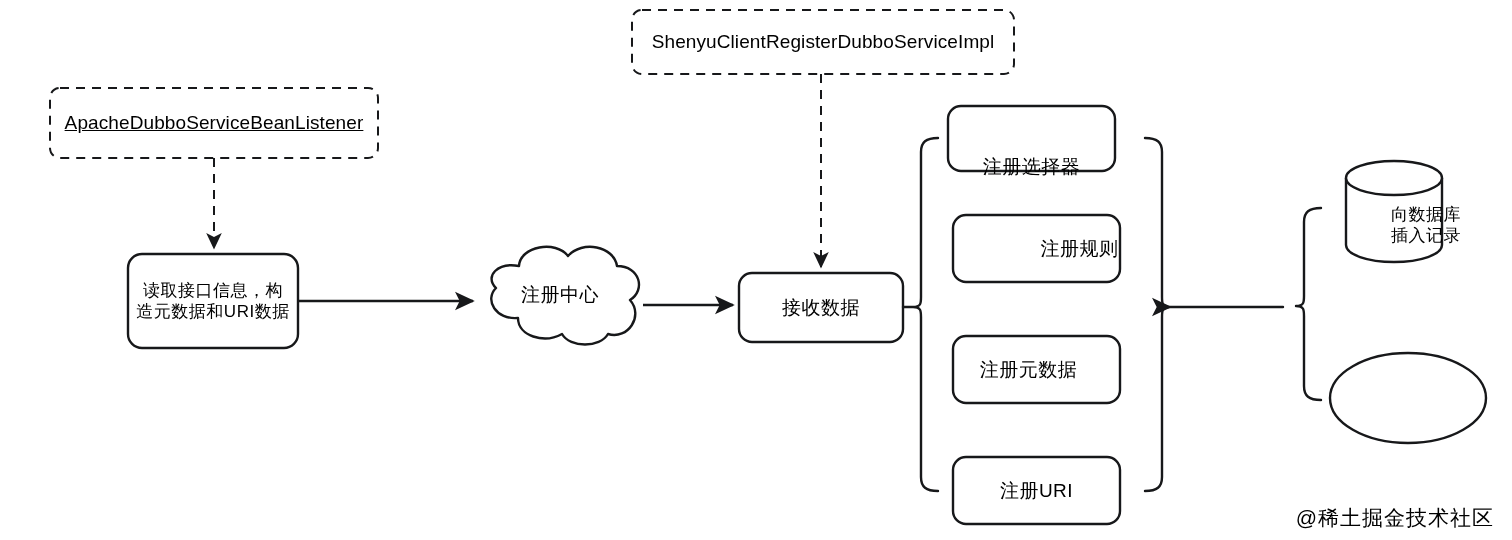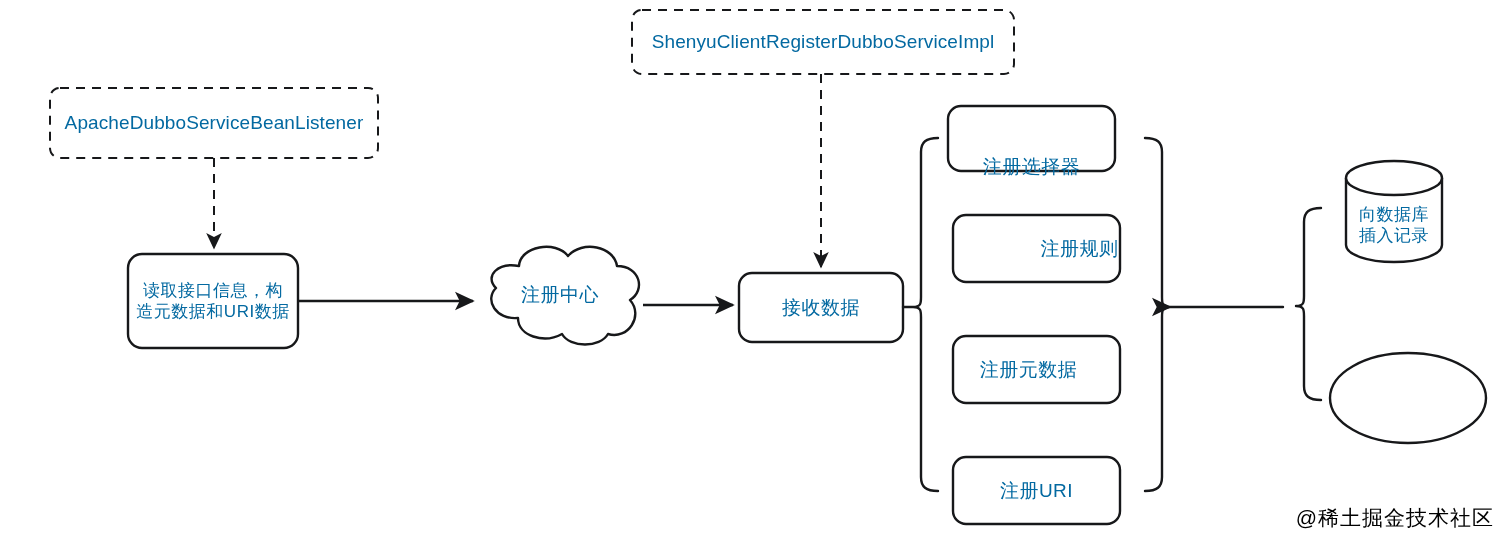--- a/index.html
+++ b/index.html
@@ -24,21 +24,21 @@
     top: 0;
     width: 1512px;
     height: 540px;
   }
   .node-label {
     position: absolute;
     display: flex;
     align-items: center;
     justify-content: center;
     text-align: center;
-    color: #0369a1;
+    color: #000000;
     line-height: 1.25;
     pointer-events: none;
     white-space: pre-line;
   }
   .lbl-en {
     font-size: 19px;
     letter-spacing: 0.1px;
   }
   .lbl-cn {
     font-size: 19px;
@@ -136,40 +136,40 @@
     <path d="M 1296 306
              C 1304 306, 1304 302, 1304 296
              L 1304 222
              C 1304 212, 1309 208, 1321 208
              M 1296 306
              C 1304 306, 1304 310, 1304 316
              L 1304 386
              C 1304 396, 1309 400, 1321 400" fill="none" stroke="#17181a" stroke-width="2.4" stroke-linecap="round"></path>
   </svg>
 
-  <div class="node-label lbl-en" style="left:50px; top:88px; width:328px; height:70px;">ApacheDubboServiceBeanListener</div>
+  <div class="node-label lbl-en" style="left:50px; top:88px; width:328px; height:70px;text-decoration:underline;">ApacheDubboServiceBeanListener</div>
 
   <div class="node-label lbl-en" style="left:632px; top:10px; width:382px; height:64px;">ShenyuClientRegisterDubboServiceImpl</div>
 
   <div class="node-label lbl-cn" style="left:497px; top:275px; width:126px; height:40px;">注册中心</div>
 
   <div class="node-label lbl-cn-sm" style="left:128px; top:254px; width:170px; height:94px;">读取接口信息，构
 造元数据和URI数据</div>
 
   <div class="node-label lbl-cn" style="left:739px; top:273px; width:164px; height:69px;">接收数据</div>
 
   <div class="node-label lbl-cn" style="left:948px; top:106px; width:167px; height:65px;margin-top:28px;">注册选择器</div>
 
   <div class="node-label lbl-cn" style="left:996px; top:215px; width:167px; height:67px;">注册规则</div>
 
   <div class="node-label lbl-cn" style="left:953px; top:336px; width:151px; height:67px;">注册元数据</div>
 
   <div class="node-label lbl-cn" style="left:953px; top:457px; width:167px; height:67px;border-radius:13px;">注册URI</div>
 
-  <div class="node-label lbl-cn-sm" style="left:1346px; top:195px; width:96px; height:60px;">向数据库
+  <div class="node-label lbl-cn-sm" style="left:1346px; top:195px; width:96px; height:60px;padding-left:32px;">向数据库
 插入记录</div>
 
 
   <div class="watermark">@稀土掘金技术社区</div>
 
   <div class="hit" style="left:50px; top:88px; width:328px; height:70px;"></div>
   <div class="hit" style="left:632px; top:10px; width:382px; height:64px;"></div>
   <div class="hit" style="left:128px; top:254px; width:170px; height:94px;"></div>
   <div class="hit" style="left:479px; top:248px; width:162px; height:94px;"></div>
   <div class="hit" style="left:739px; top:273px; width:164px; height:69px;"></div>

